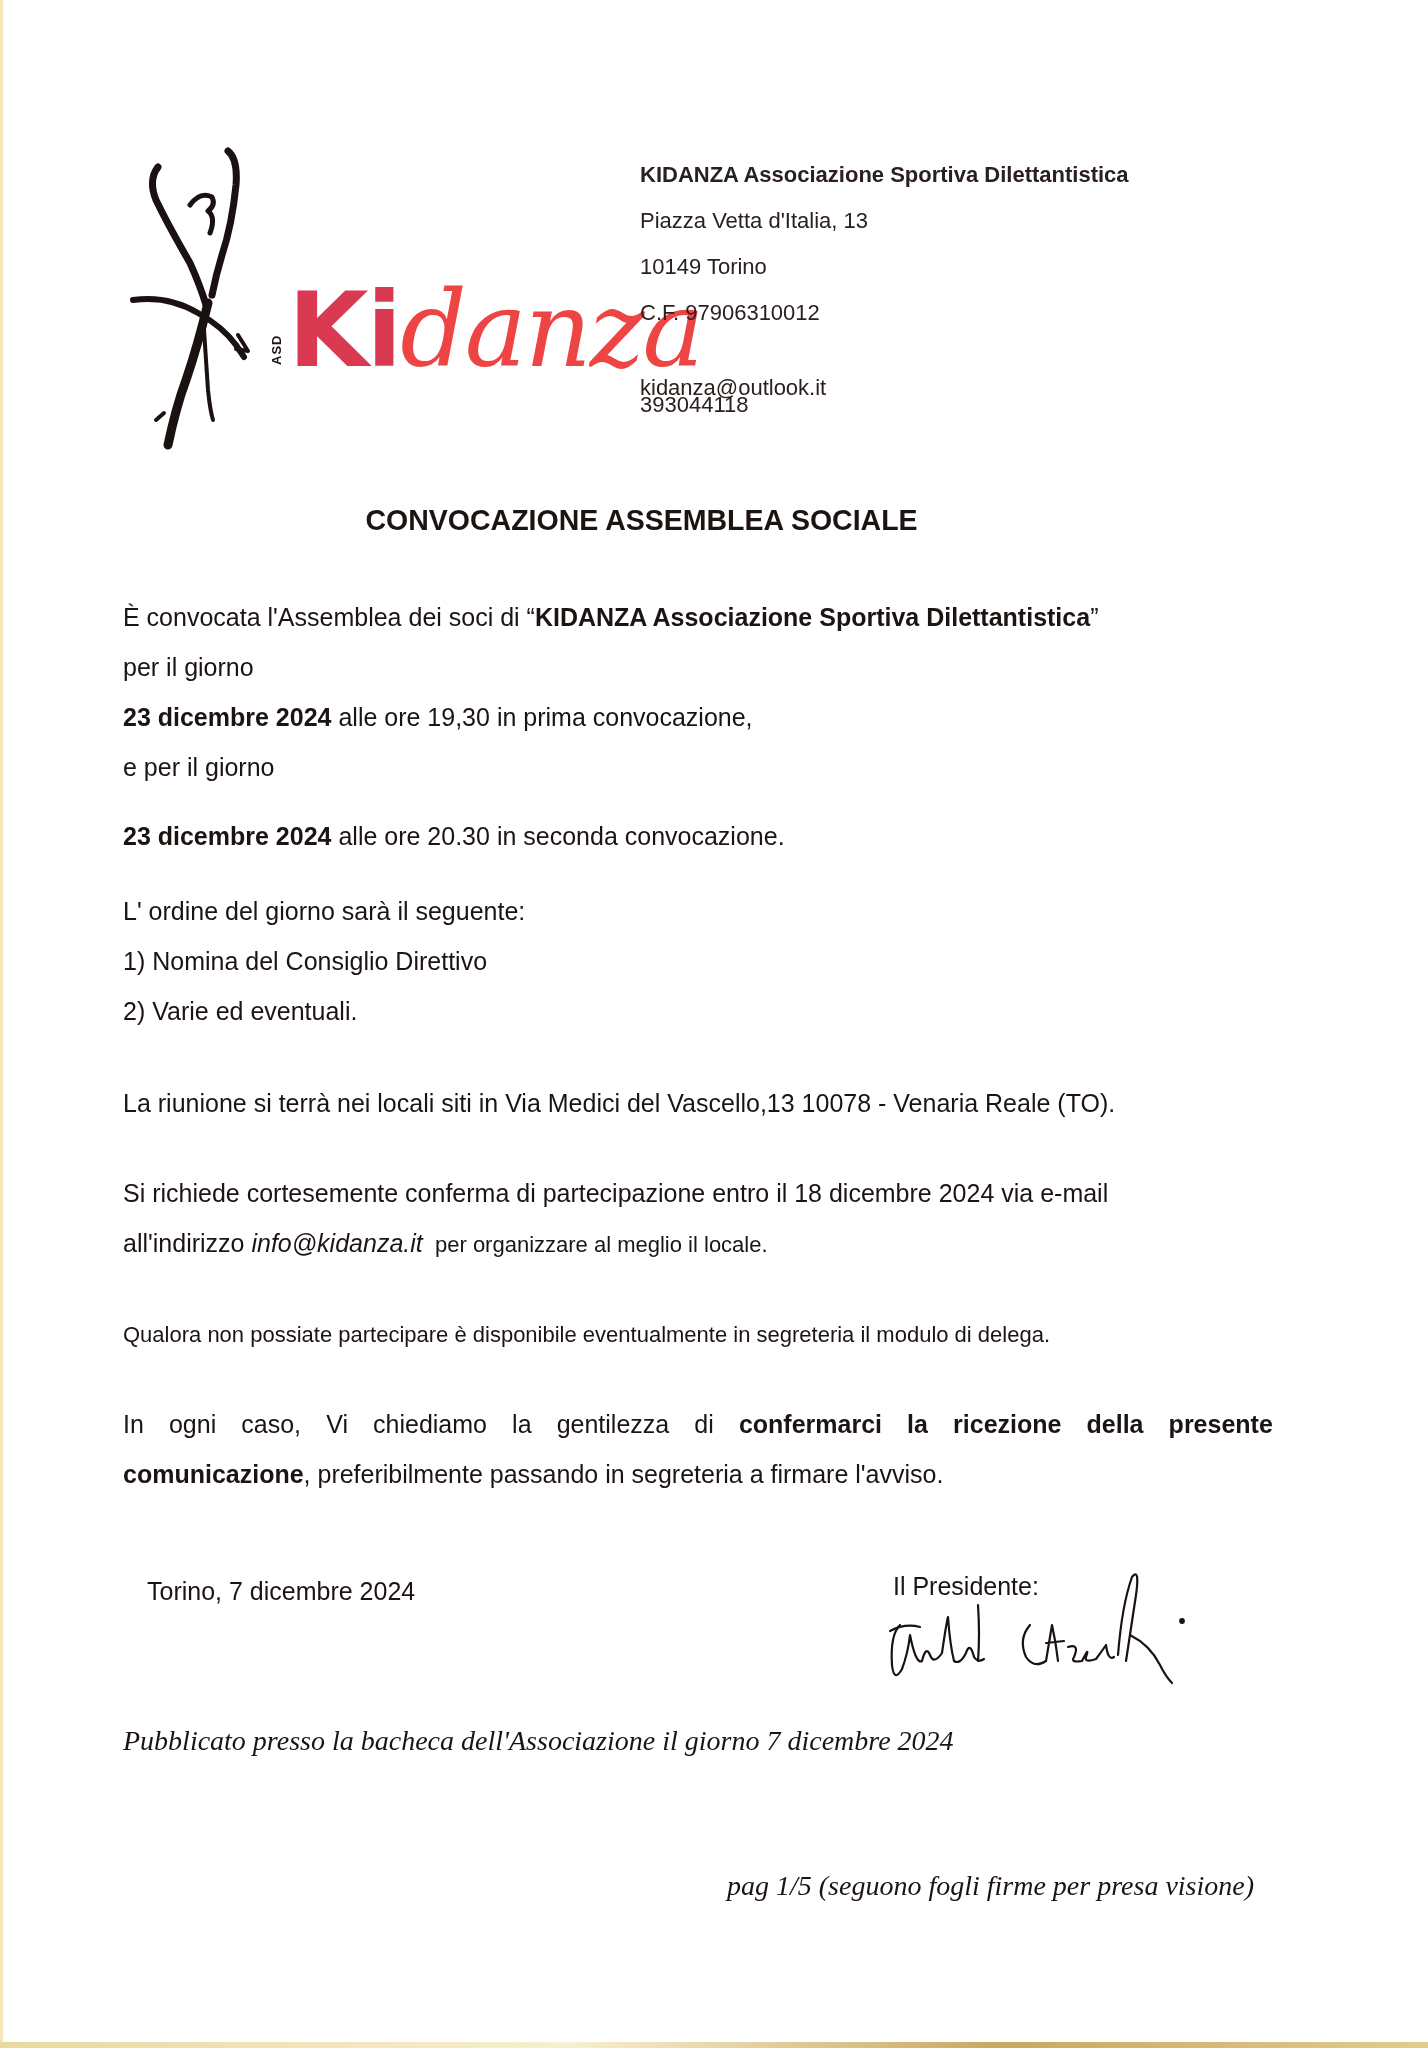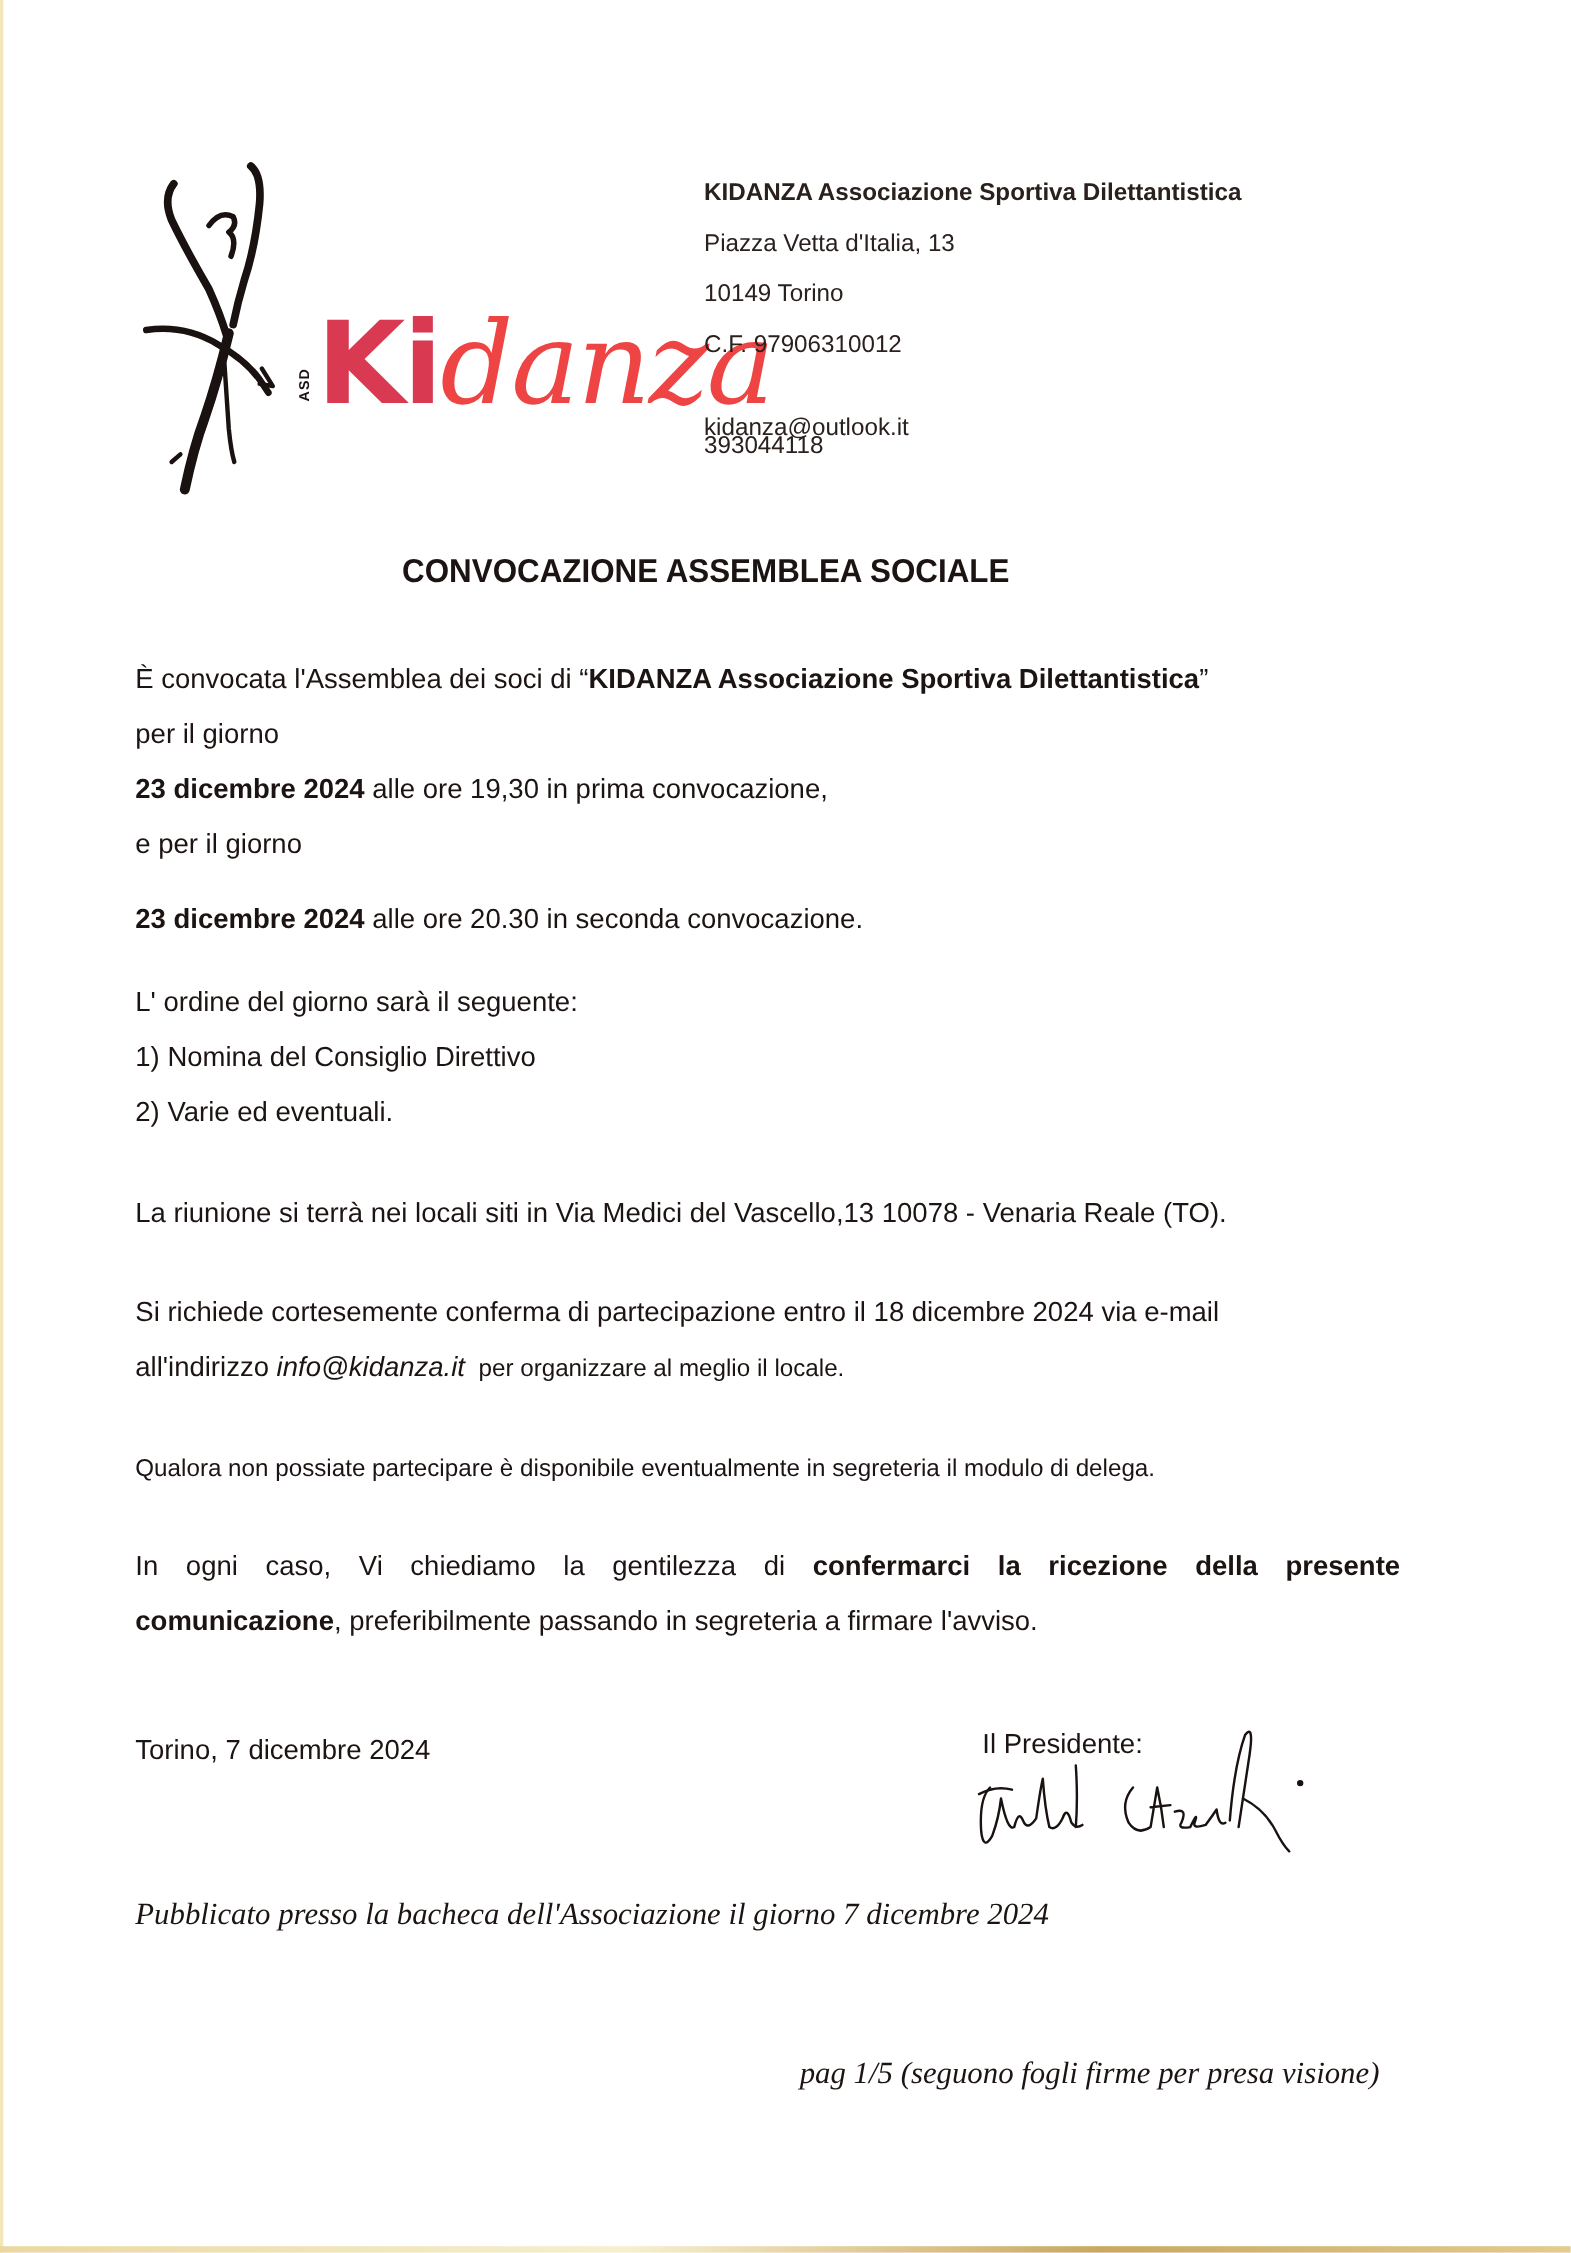--- a/index.html
+++ b/index.html
@@ -118,21 +118,21 @@
   <b>confermarci</b>
   <b>la</b>
   <b>ricezione</b>
   <b>della</b>
   <b>presente</b>
 </div>
 <div class="abs body-line" style="top:1460px;">
   <b>comunicazione</b><span>, preferibilmente passando in segreteria a firmare l'avviso.</span>
 </div>
 
-<div class="abs body-line" style="top:1577px;">Torino, 7 dicembre 2024</div>
+<div class="abs body-line" style="top:1577px;margin-left:24px;">Torino, 7 dicembre 2024</div>
 <div class="abs body-line" style="left:893px; top:1572px;">Il Presidente:</div>
 <svg class="signature" width="420" height="140" viewBox="0 0 420 140">
   <g fill="none" stroke="#1a1210" stroke-width="2.2" stroke-linecap="round" stroke-linejoin="round">
     <path d="M50 60 Q40 70 42 100 Q44 118 52 104 Q58 88 60 70 Q66 100 72 96 Q76 80 80 90 Q84 100 92 88 Q96 60 98 52 Q100 80 104 96 Q110 100 116 88 Q120 76 124 92 Q128 98 134 94"></path>
     <path d="M40 66 Q55 58 70 62"></path>
     <path d="M180 60 Q168 74 176 92 Q184 104 196 96 L202 60 Q206 78 208 96 M196 78 L214 76"></path>
     <path d="M218 82 Q230 78 224 92 Q220 98 232 96 Q240 80 236 92 Q234 98 246 94 Q252 86 256 80 Q258 96 264 92"></path>
     <path d="M268 90 Q272 40 282 12 Q290 2 286 30 Q280 70 276 96"></path>
     <path d="M280 70 Q300 80 310 100 Q316 112 322 118"></path>
     <path d="M128 40 Q130 70 128 96"></path>

